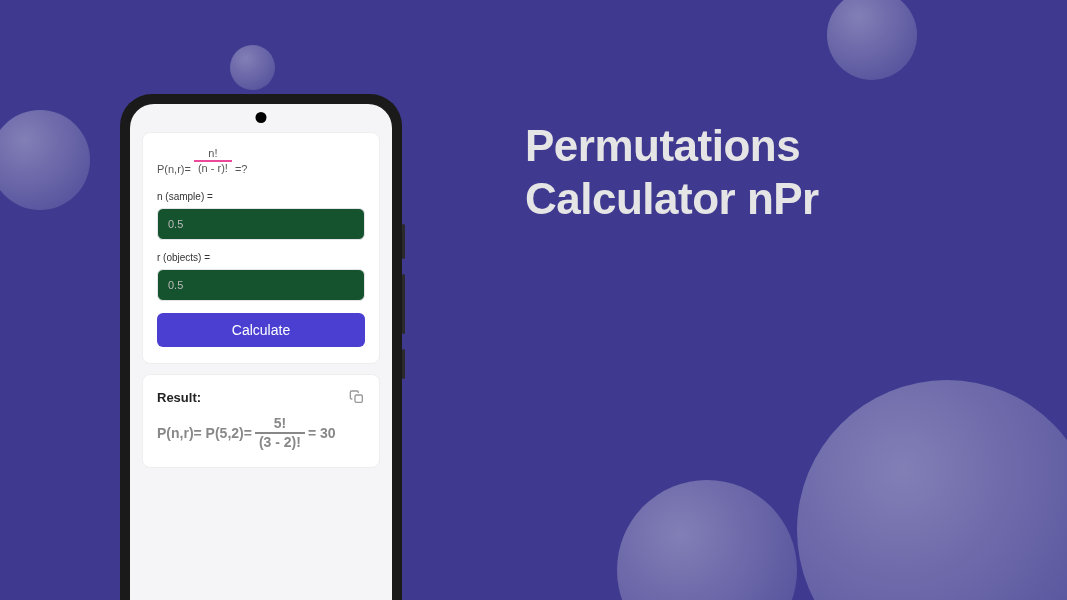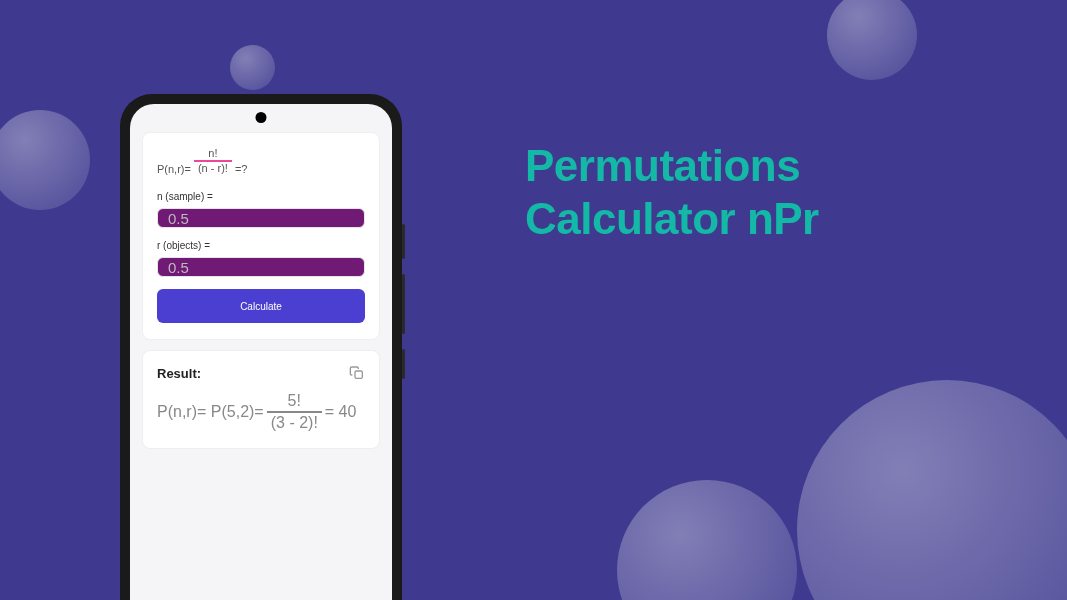--- a/index.html
+++ b/index.html
@@ -22,22 +22,22 @@
     .sphere-1 { width: 100px; height: 100px; left: -10px; top: 110px; }
     .sphere-2 { width: 45px; height: 45px; left: 230px; top: 45px; }
     .sphere-3 { width: 90px; height: 90px; right: 150px; top: -10px; }
     .sphere-4 { width: 300px; height: 300px; right: -30px; bottom: -80px; }
     .sphere-5 { width: 180px; height: 180px; right: 270px; bottom: -60px; }
     
     
     .headline {
       position: absolute;
       left: 525px;
-      top: 140px;
-      color: #14b8a6;
+      top: 120px;
+      color: #e5e5e5;
       font-size: 44px;
       font-weight: 700;
       line-height: 1.2;
       letter-spacing: -0.5px;
     }
     
     
     .phone {
       position: absolute;
       left: 120px;
@@ -111,40 +111,40 @@
     }
     
     .field-label {
       font-size: 10px;
       color: #333;
       margin-bottom: 6px;
       display: block;
     }
     .text-input {
       width: 100%;
-      height: 20px;
+      height: 32px;
       border: 1px solid #e5e5e8;
       border-radius: 6px;
       padding: 0 10px;
-      font-size: 15px;
+      font-size: 11px;
       color: #999;
-      background: #701a75;
+      background: #14532d;
       margin-bottom: 12px;
       outline: none;
     }
     .text-input::placeholder { color: #bbb; }
     
     .calc-button {
       width: 100%;
       height: 34px;
       background: #4a3fd1;
       color: #fff;
       border: none;
       border-radius: 6px;
-      font-size: 10px;
+      font-size: 14px;
       font-weight: 500;
       cursor: pointer;
     }
     
     .result-header {
       display: flex;
       justify-content: space-between;
       align-items: center;
       margin-bottom: 10px;
     }
@@ -158,21 +158,22 @@
       height: 16px;
       position: relative;
       cursor: pointer;
     }
     .copy-icon svg { display: block; }
     
     .result-formula {
       display: flex;
       align-items: center;
       color: #888;
-      font-size: 16px;
+      font-size: 14px;
+      font-weight: bold;
     }
     .result-formula .fraction .den { border-top-color: #888; }
   </style>
 </head>
 <body>
 
 <div class="sphere sphere-1"></div>
 <div class="sphere sphere-2"></div>
 <div class="sphere sphere-3"></div>
 <div class="sphere sphere-4"></div>
@@ -218,18 +219,18 @@
             <path d="M5 15H4a2 2 0 0 1-2-2V5a2 2 0 0 1 2-2h8a2 2 0 0 1 2 2v1"></path>
           </svg>
         </div>
       </div>
       <div class="result-formula">
         <span>P(n,r)= P(5,2)=</span>
         <span class="fraction">
           <span class="num">5!</span>
           <span class="den">(3 - 2)!</span>
         </span>
-        <span>= 40</span>
+        <span>= 30</span>
       </div>
     </div>
 
   </div>
 </div>
 
 </body></html>

